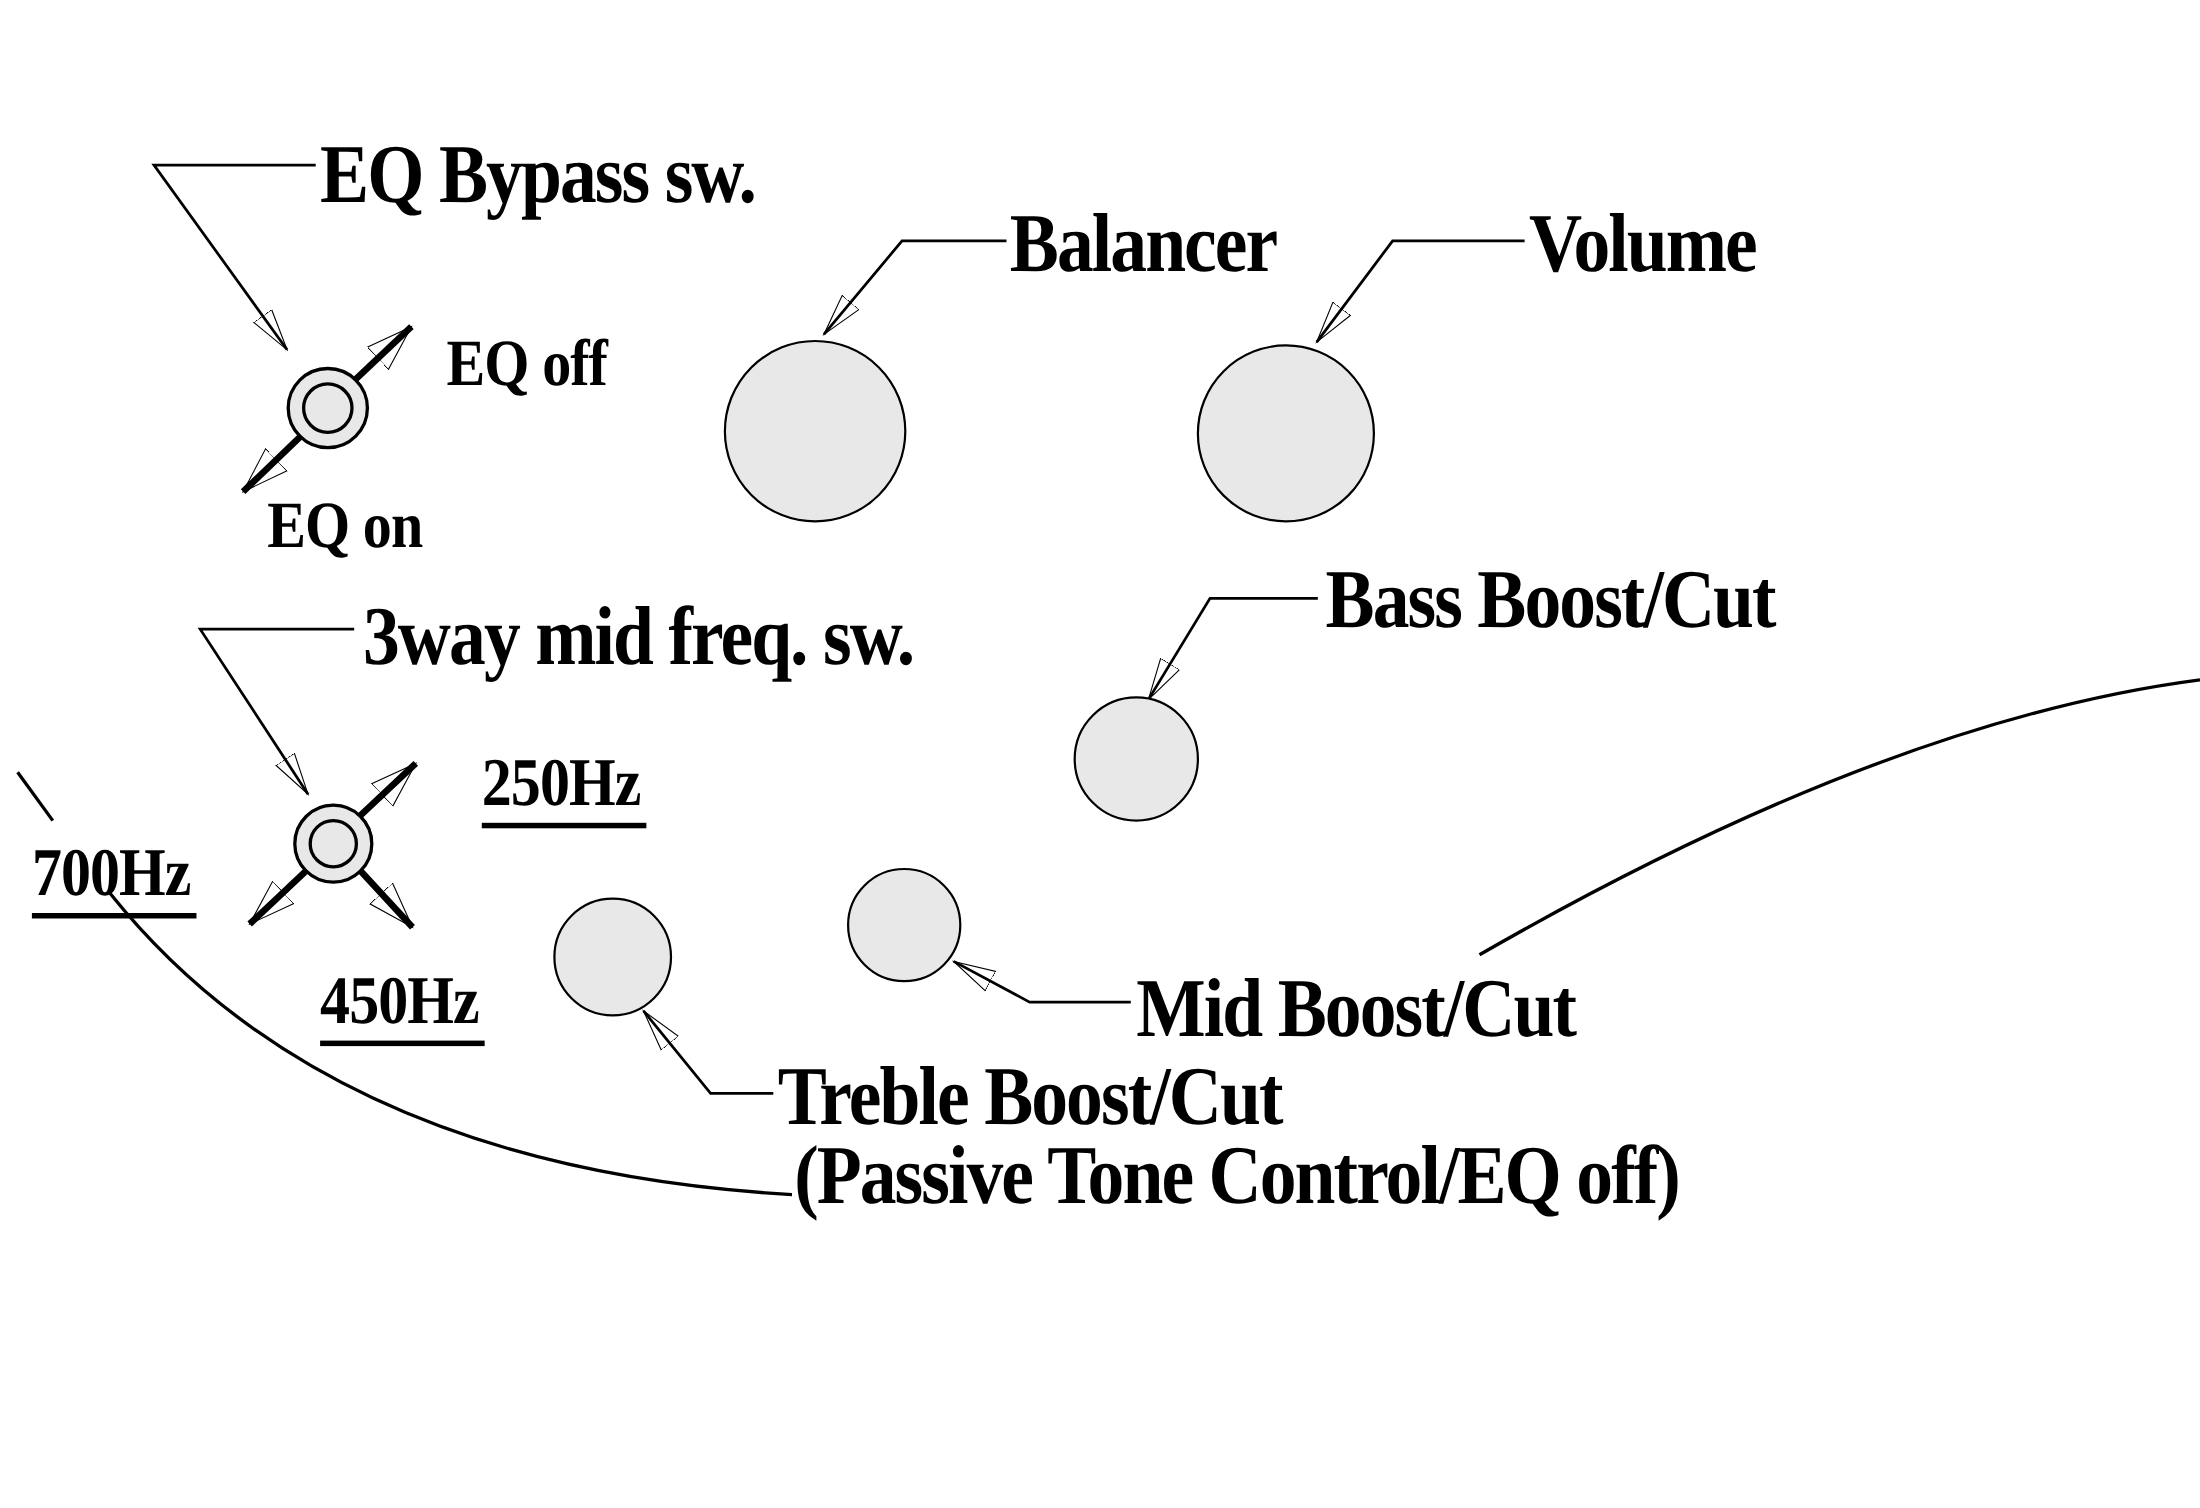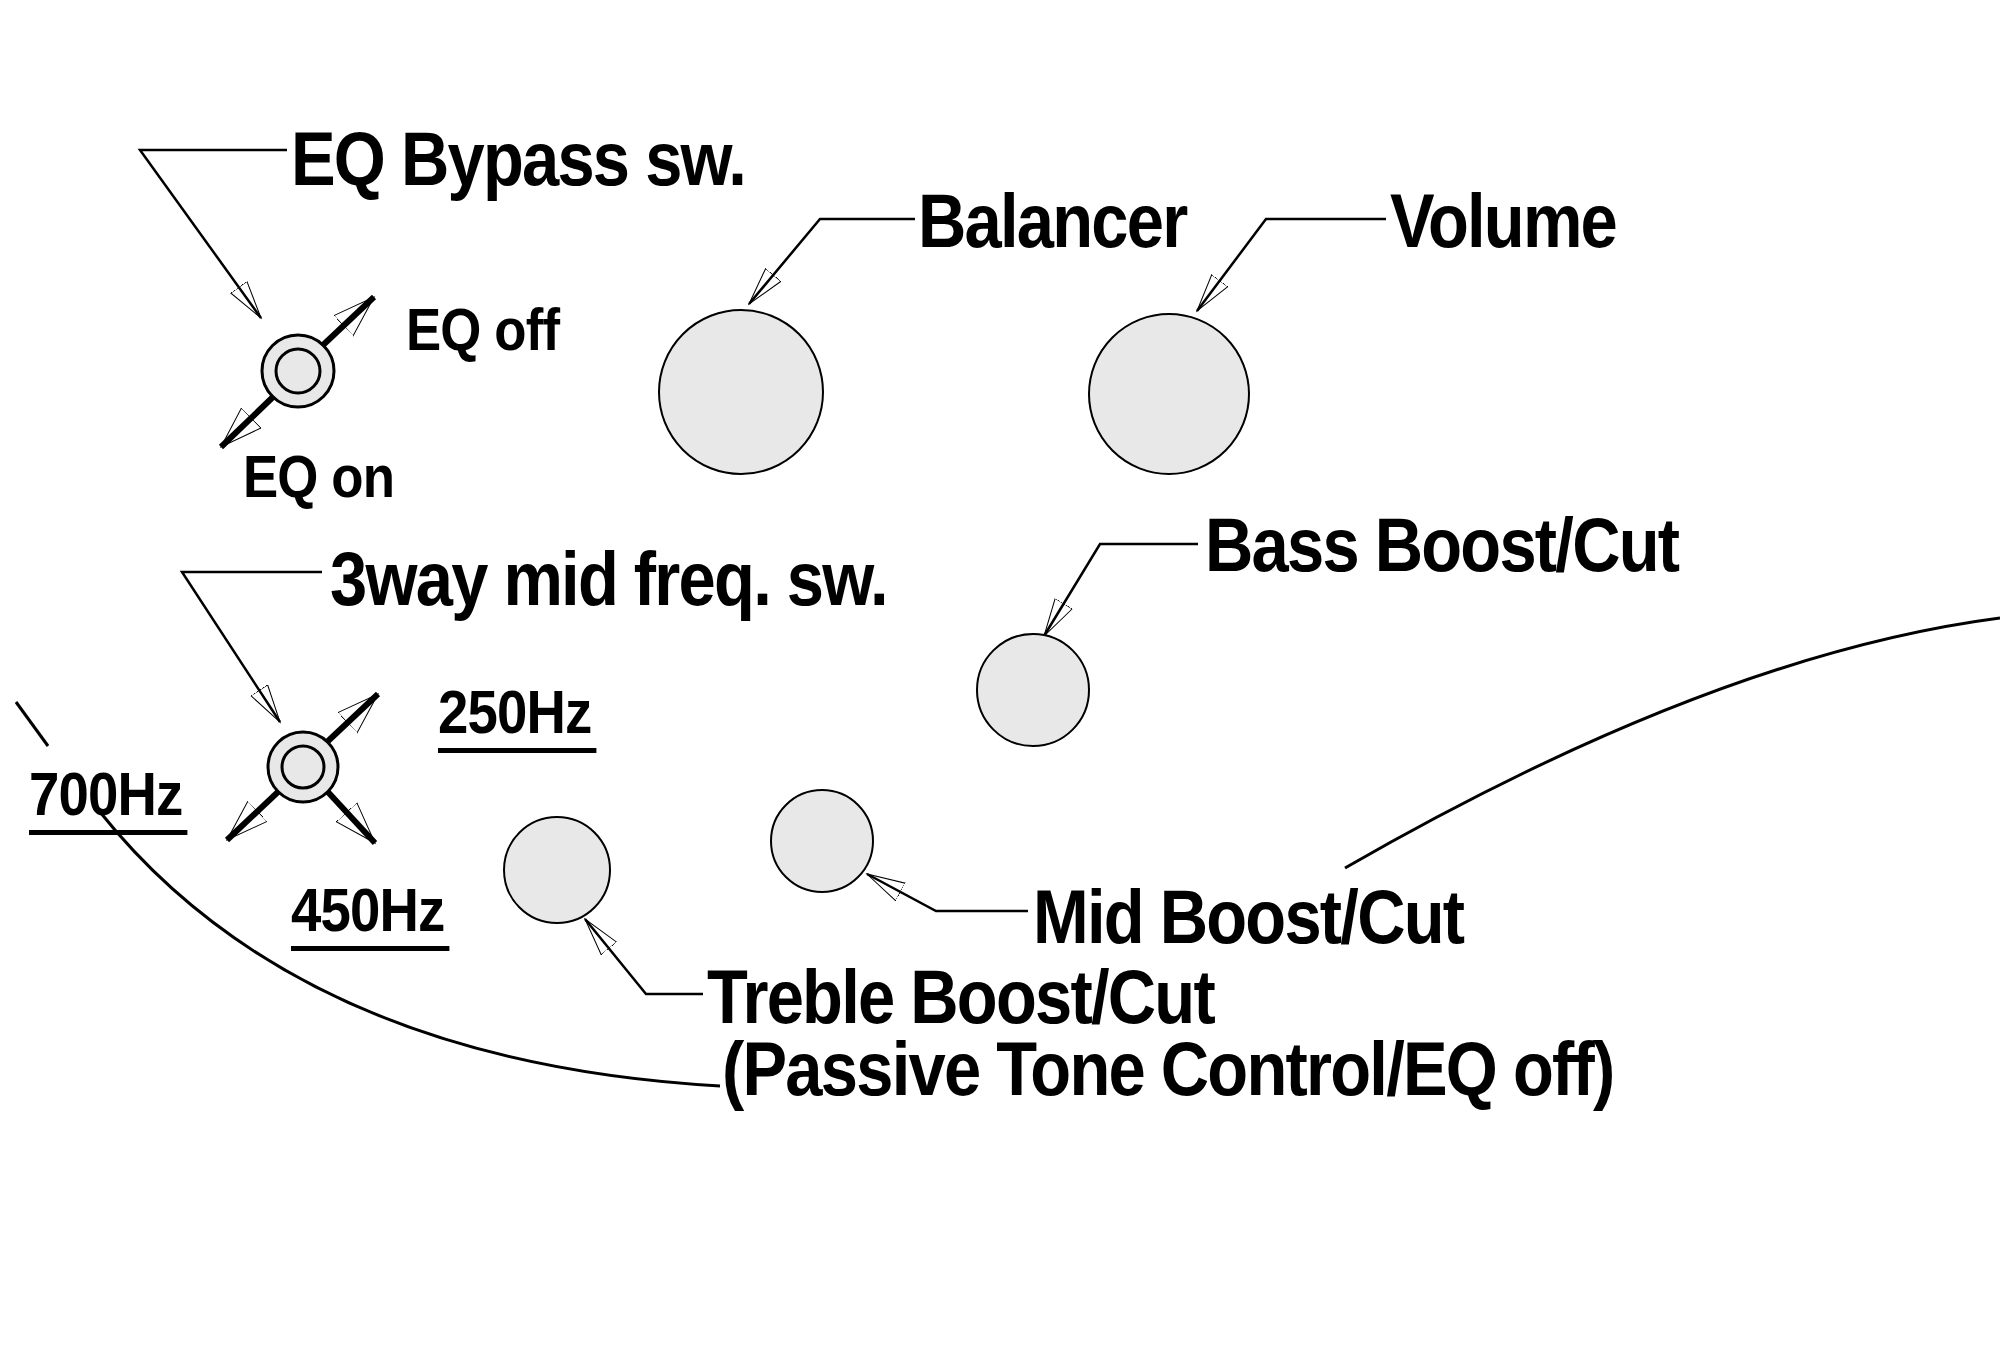--- a/index.html
+++ b/index.html
@@ -3,21 +3,21 @@
 <meta charset="utf-8">
 <style>
   * { margin: 0; padding: 0; box-sizing: border-box; }
   html, body { background: #ffffff; }
   .stage {
     position: relative;
     width: 2000px;
     height: 1371px;
     background: var(--background, #ffffff);
     overflow: hidden;
-    font-family: Liberation Sans, sans-serif;
+    font-family: Liberation Serif, serif;
   }
   .diagram-svg { position: absolute; left: 0; top: 0; }
   .diagram-svg path, .diagram-svg polyline, .diagram-svg line {
     fill: none;
     stroke: var(--line, #000000);
     stroke-linecap: butt;
     stroke-linejoin: miter;
   }
   .diagram-svg circle {
     fill: var(--knob-fill, #e8e8e8);

